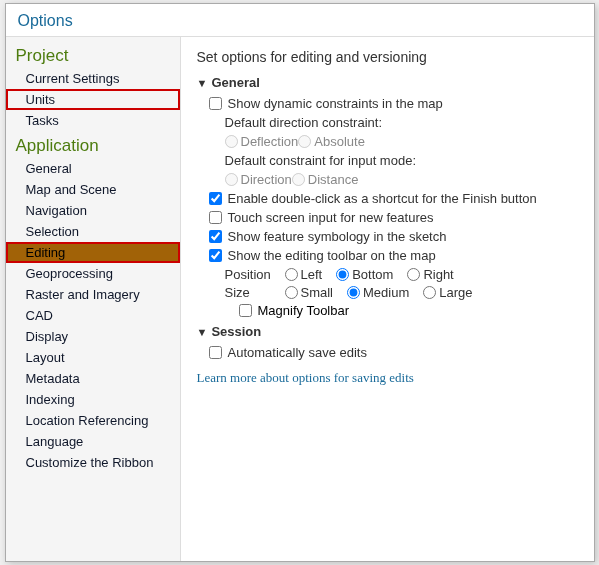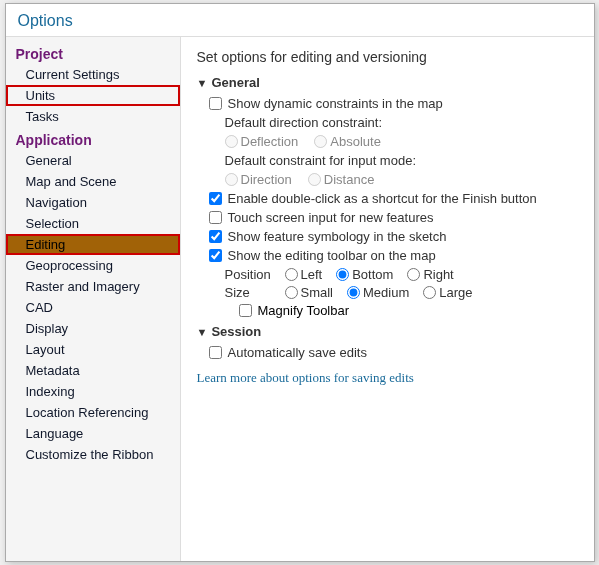--- a/index.html
+++ b/index.html
@@ -38,24 +38,24 @@
     
     .sidebar {
       width: 175px;
       min-width: 175px;
       background: #f5f5f5;
       border-right: 1px solid #ddd;
       overflow-y: auto;
       padding: 4px 0;
     }
     .sidebar-section-header {
-      font-weight: 700;
-      color: #701a75;
+      font-weight: 400;
+      color: #4d7c0f;
       padding: 5px 10px 2px 10px;
-      font-size: 14px;
+      font-size: 17px;
     }
     .sidebar-item {
       padding: 3px 10px 3px 20px;
       color: #0f172a;
       cursor: pointer;
       font-size: 13px;
       white-space: nowrap;
     }
     .sidebar-item.selected {
       background: #cce4f7;
@@ -107,21 +107,21 @@
       margin-right: 6px;
       cursor: pointer;
     }
     .indent {
       margin-left: 28px;
     }
     .radio-group {
       display: flex;
       align-items: center;
       margin: 3px 0 3px 28px;
-      gap: 16px;
+      gap: 0;
     }
     .radio-label {
       display: flex;
       align-items: center;
       gap: 3px;
       font-size: 13px;
       color: #888;
     }
     .position-row {
       display: flex;

